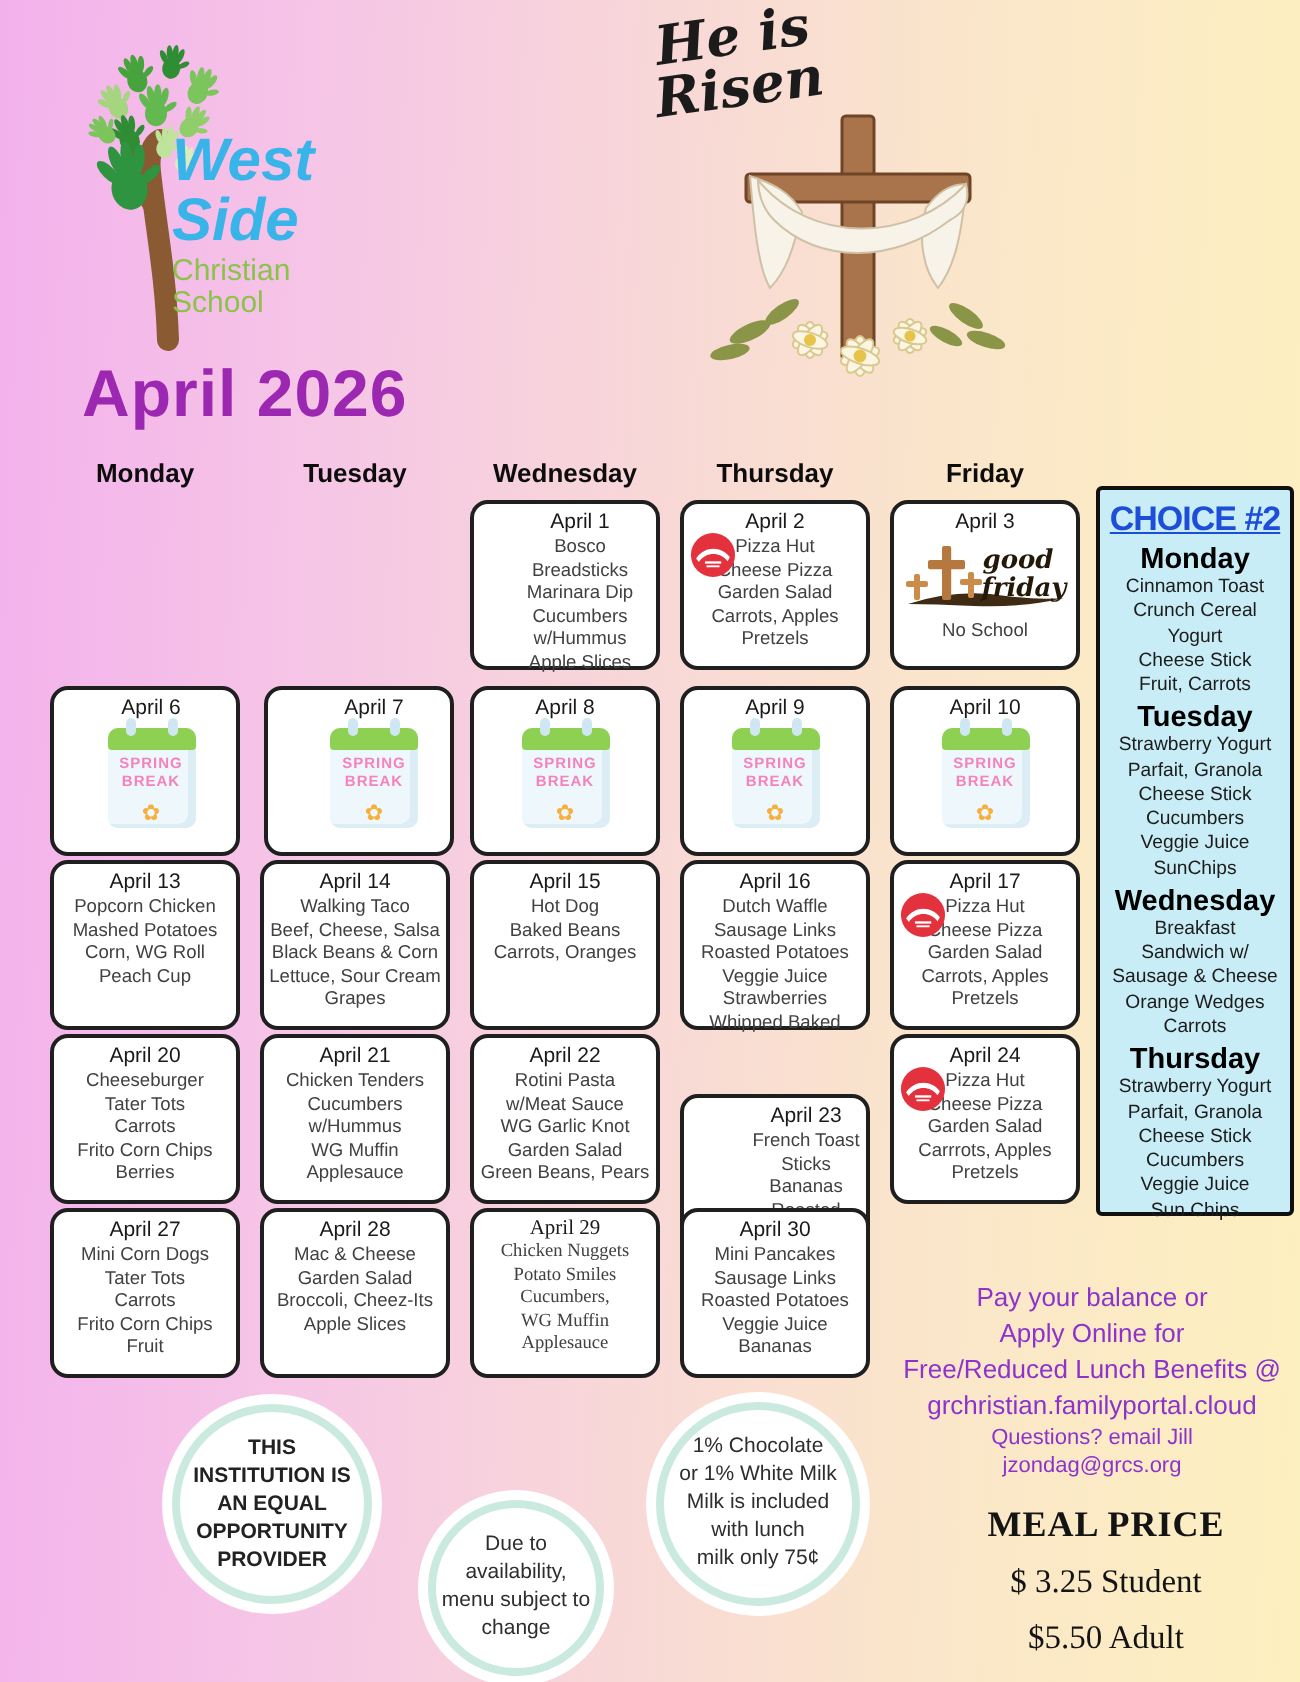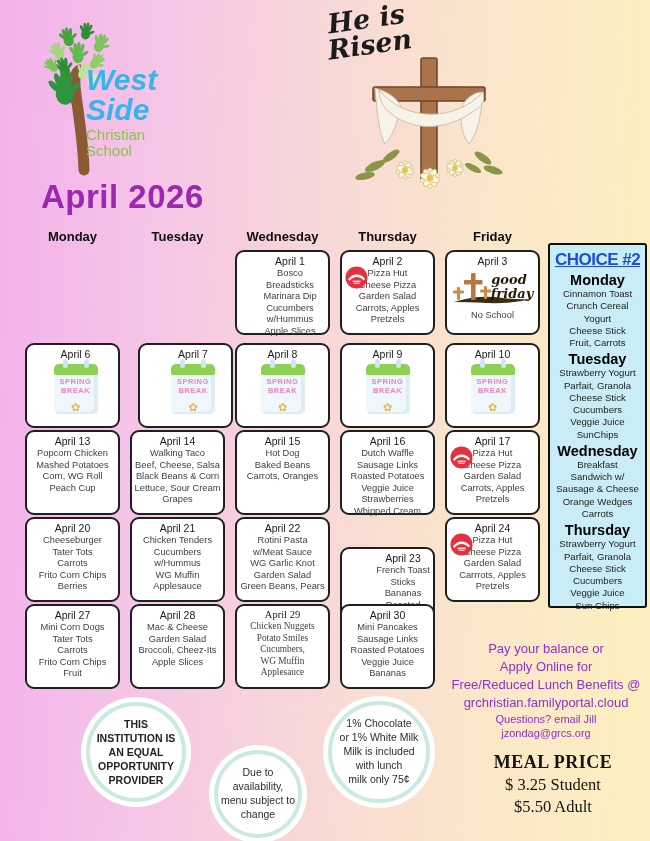--- a/index.html
+++ b/index.html
@@ -48,21 +48,21 @@
   .sb-day{font-size:14.5px;font-weight:800;color:#000;margin-top:2px;}
   .sb-item{font-size:9.6px;line-height:1.28;color:#1c1c1c;}
 
   .payment{position:absolute;left:436px;top:640px;width:220px;text-align:center;color:#8d33cc;}
   .pay-line{font-size:13px;line-height:1.38;}
   .pay-small{font-size:11px;line-height:1.3;}
 
   .meal-price{position:absolute;left:458px;top:752px;width:190px;text-align:center;
     font-family:"Liberation Serif",serif;color:#141414;}
   .mp-title{font-size:18px;font-weight:bold;letter-spacing:.5px;}
-  .mp-line{font-size:16.5px;margin-top:2px;}
+  .mp-line{font-size:16.5px;margin-top:8px;}
 
   .circle{position:absolute;background:#fff;border-radius:50%;display:flex;align-items:center;
     justify-content:center;text-align:center;}
   .circle::before{content:"";position:absolute;inset:5px;border:4px solid #cbeadf;border-radius:50%;}
   .circle-text{position:relative;width:86%;color:#222;}
   .c-bold{font-weight:bold;font-size:10.5px;line-height:1.35;}
   .c-norm{font-size:10.5px;line-height:1.32;color:#2e2e2e;}
 </style>
 </head>
 <body>
@@ -261,21 +261,21 @@
       <div class="cell-date">April 6</div>
       <div class="spring-cal">
         <div class="bar"></div>
         <div class="tab t1"></div>
         <div class="tab t2"></div>
         <div class="spring-text">SPRING<br>BREAK</div>
         <div class="spring-flower">✿</div>
       </div>
       <div class="cell-items"></div>
     </div>
-    <div class="cell" style="left: 138px; top: 343px; padding-left: 16px;">
+    <div class="cell" style="left: 132px; top: 343px; padding-left: 16px;">
       <div class="cell-date">April 7</div>
       <div class="spring-cal">
         <div class="bar"></div>
         <div class="tab t1"></div>
         <div class="tab t2"></div>
         <div class="spring-text">SPRING<br>BREAK</div>
         <div class="spring-flower">✿</div>
       </div>
       <div class="cell-items"></div>
     </div>
@@ -340,21 +340,21 @@
       </div>
     </div>
     <div class="cell" style="left: 340px; top: 430px;">
       <div class="cell-date">April 16</div>
       <div class="cell-items">
         <div>Dutch Waffle</div>
         <div>Sausage Links</div>
         <div>Roasted Potatoes</div>
         <div>Veggie Juice</div>
         <div>Strawberries</div>
-        <div>Whipped Cream</div>
+        <div>Whipped Baked</div>
       </div>
     </div>
     <div class="cell" style="left: 445px; top: 430px;">
       <div class="cell-date">April 17</div>
       <div class="pizza-logo"><svg viewBox="0 0 24 24" width="23" height="23">
           <circle cx="12" cy="12" r="11.5" fill="#e3313e"></circle>
           <path d="M3.2,13.8 C7.5,7.2 16.5,7.2 20.8,13.2 L19.6,15.2 C15.5,10.2 8.5,10.3 4.6,15.6 Z" fill="#fff"></path>
           <rect x="7.8" y="15.3" width="8.5" height="1.2" fill="#fff"></rect>
           <rect x="8.6" y="17.4" width="6.8" height="1" fill="#fff"></rect>
         </svg></div>

